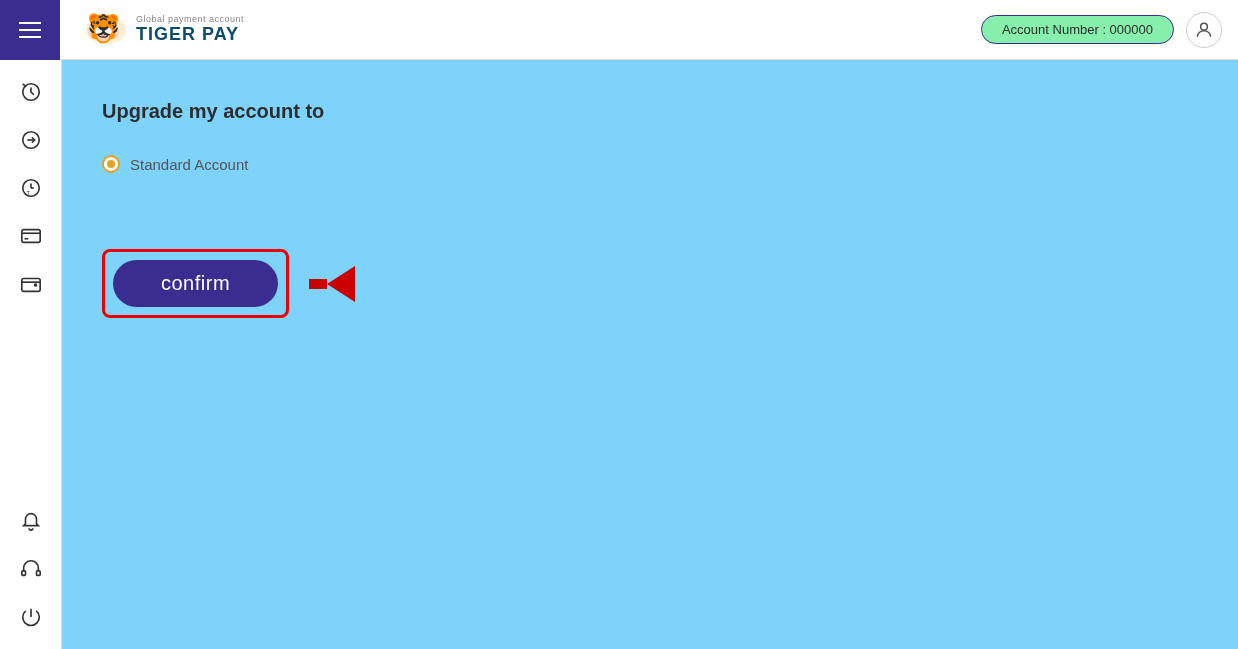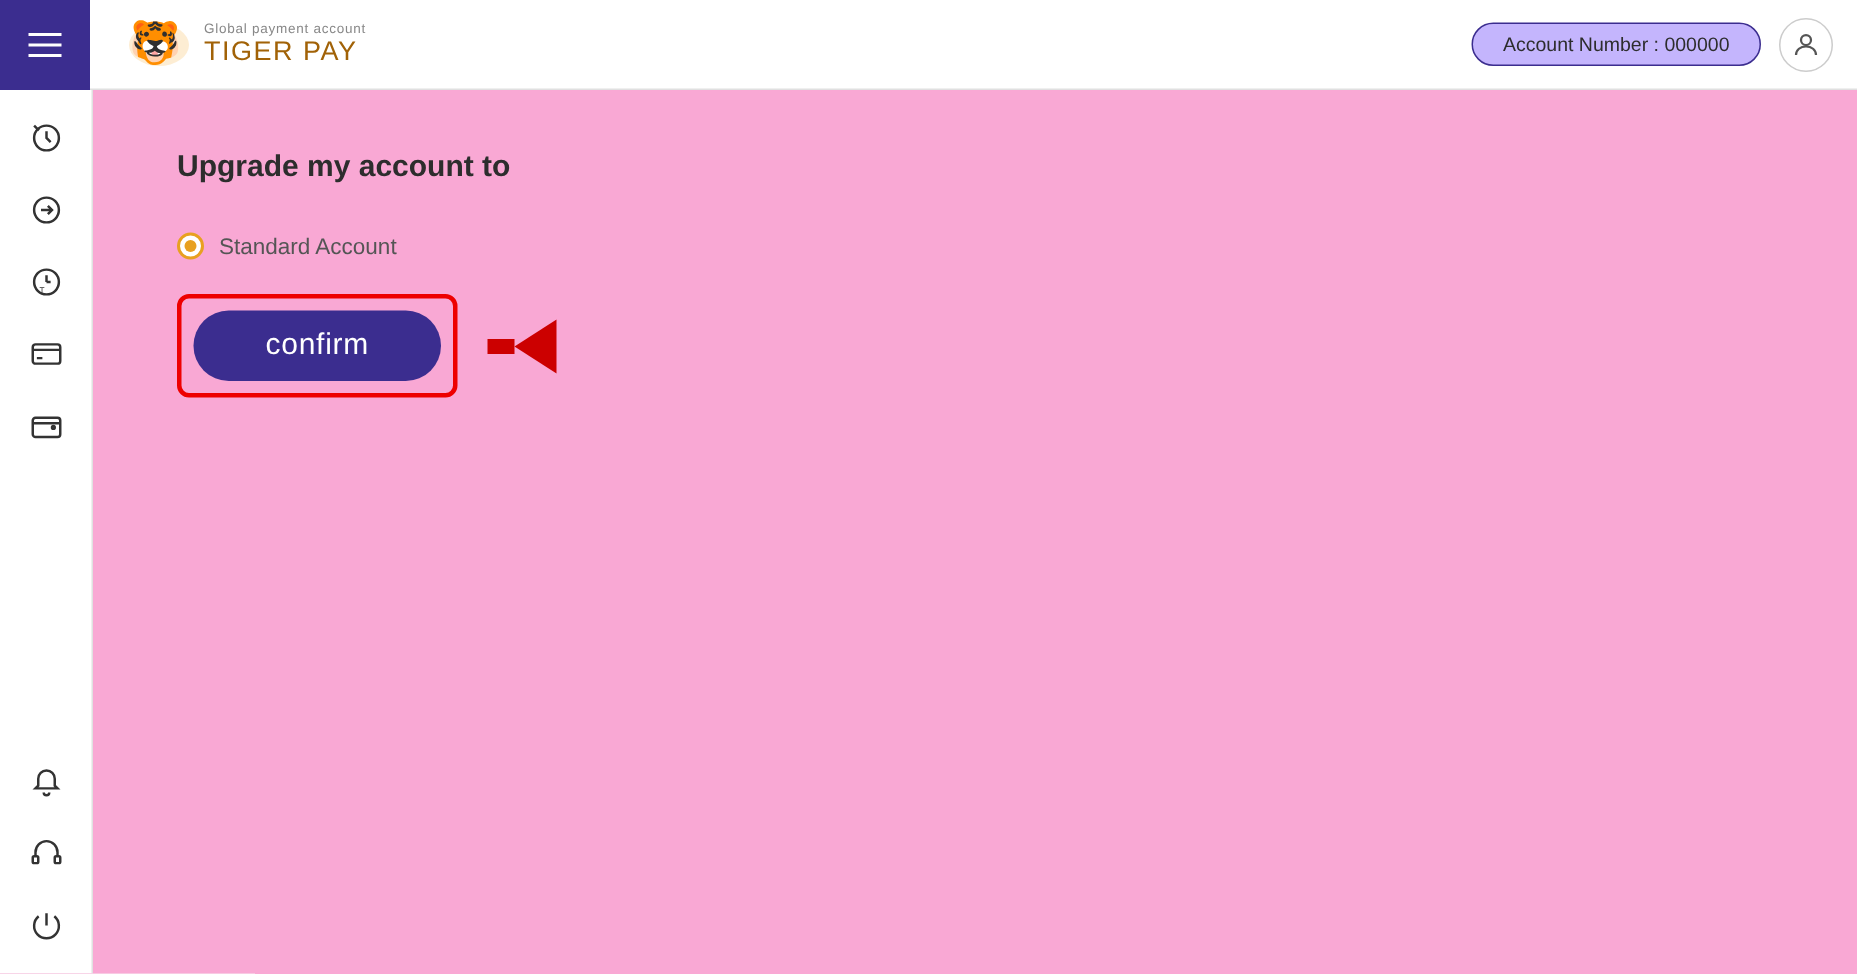--- a/index.html
+++ b/index.html
@@ -56,36 +56,36 @@
       flex-direction: column;
       line-height: 1.1;
     }
     .logo-subtitle {
       font-size: 9px;
       color: #888;
       letter-spacing: 0.5px;
     }
     .logo-title {
       font-size: 18px;
-      font-weight: normal;
-      color: #a16207;
+      font-weight: bold;
+      color: #0c4a6e;
       letter-spacing: 1px;
     }
     .header-right {
       display: flex;
       align-items: center;
       gap: 12px;
     }
     .account-number-badge {
       border: 1.5px solid #3b2d8f;
       border-radius: 20px;
       padding: 6px 20px;
       font-size: 13px;
       color: #2d2d2d;
-      background: #c4b5fd;
+      background: #86efac;
     }
     .user-icon-btn {
       width: 36px;
       height: 36px;
       border-radius: 50%;
       border: 1.5px solid #ccc;
       background: #fff;
       display: flex;
       align-items: center;
       justify-content: center;
@@ -129,34 +129,34 @@
       height: 22px;
       stroke: #333;
       fill: none;
       stroke-width: 1.8;
     }
     .sidebar-spacer { flex: 1; }
 
     
     .main-content {
       flex: 1;
-      background: #f9a8d4;
-      padding: 40px 56px;
+      background: #7dd3fc;
+      padding: 40px 40px;
     }
     .page-title {
       font-size: 20px;
       font-weight: 600;
       color: #2d2d2d;
       margin-bottom: 32px;
     }
     .radio-row {
       display: flex;
       align-items: center;
       gap: 10px;
-      margin-bottom: 23px;
+      margin-bottom: 76px;
     }
     .radio-dot {
       width: 18px;
       height: 18px;
       border-radius: 50%;
       border: 2px solid #e8a020;
       background: #fff;
       display: flex;
       align-items: center;
       justify-content: center;

